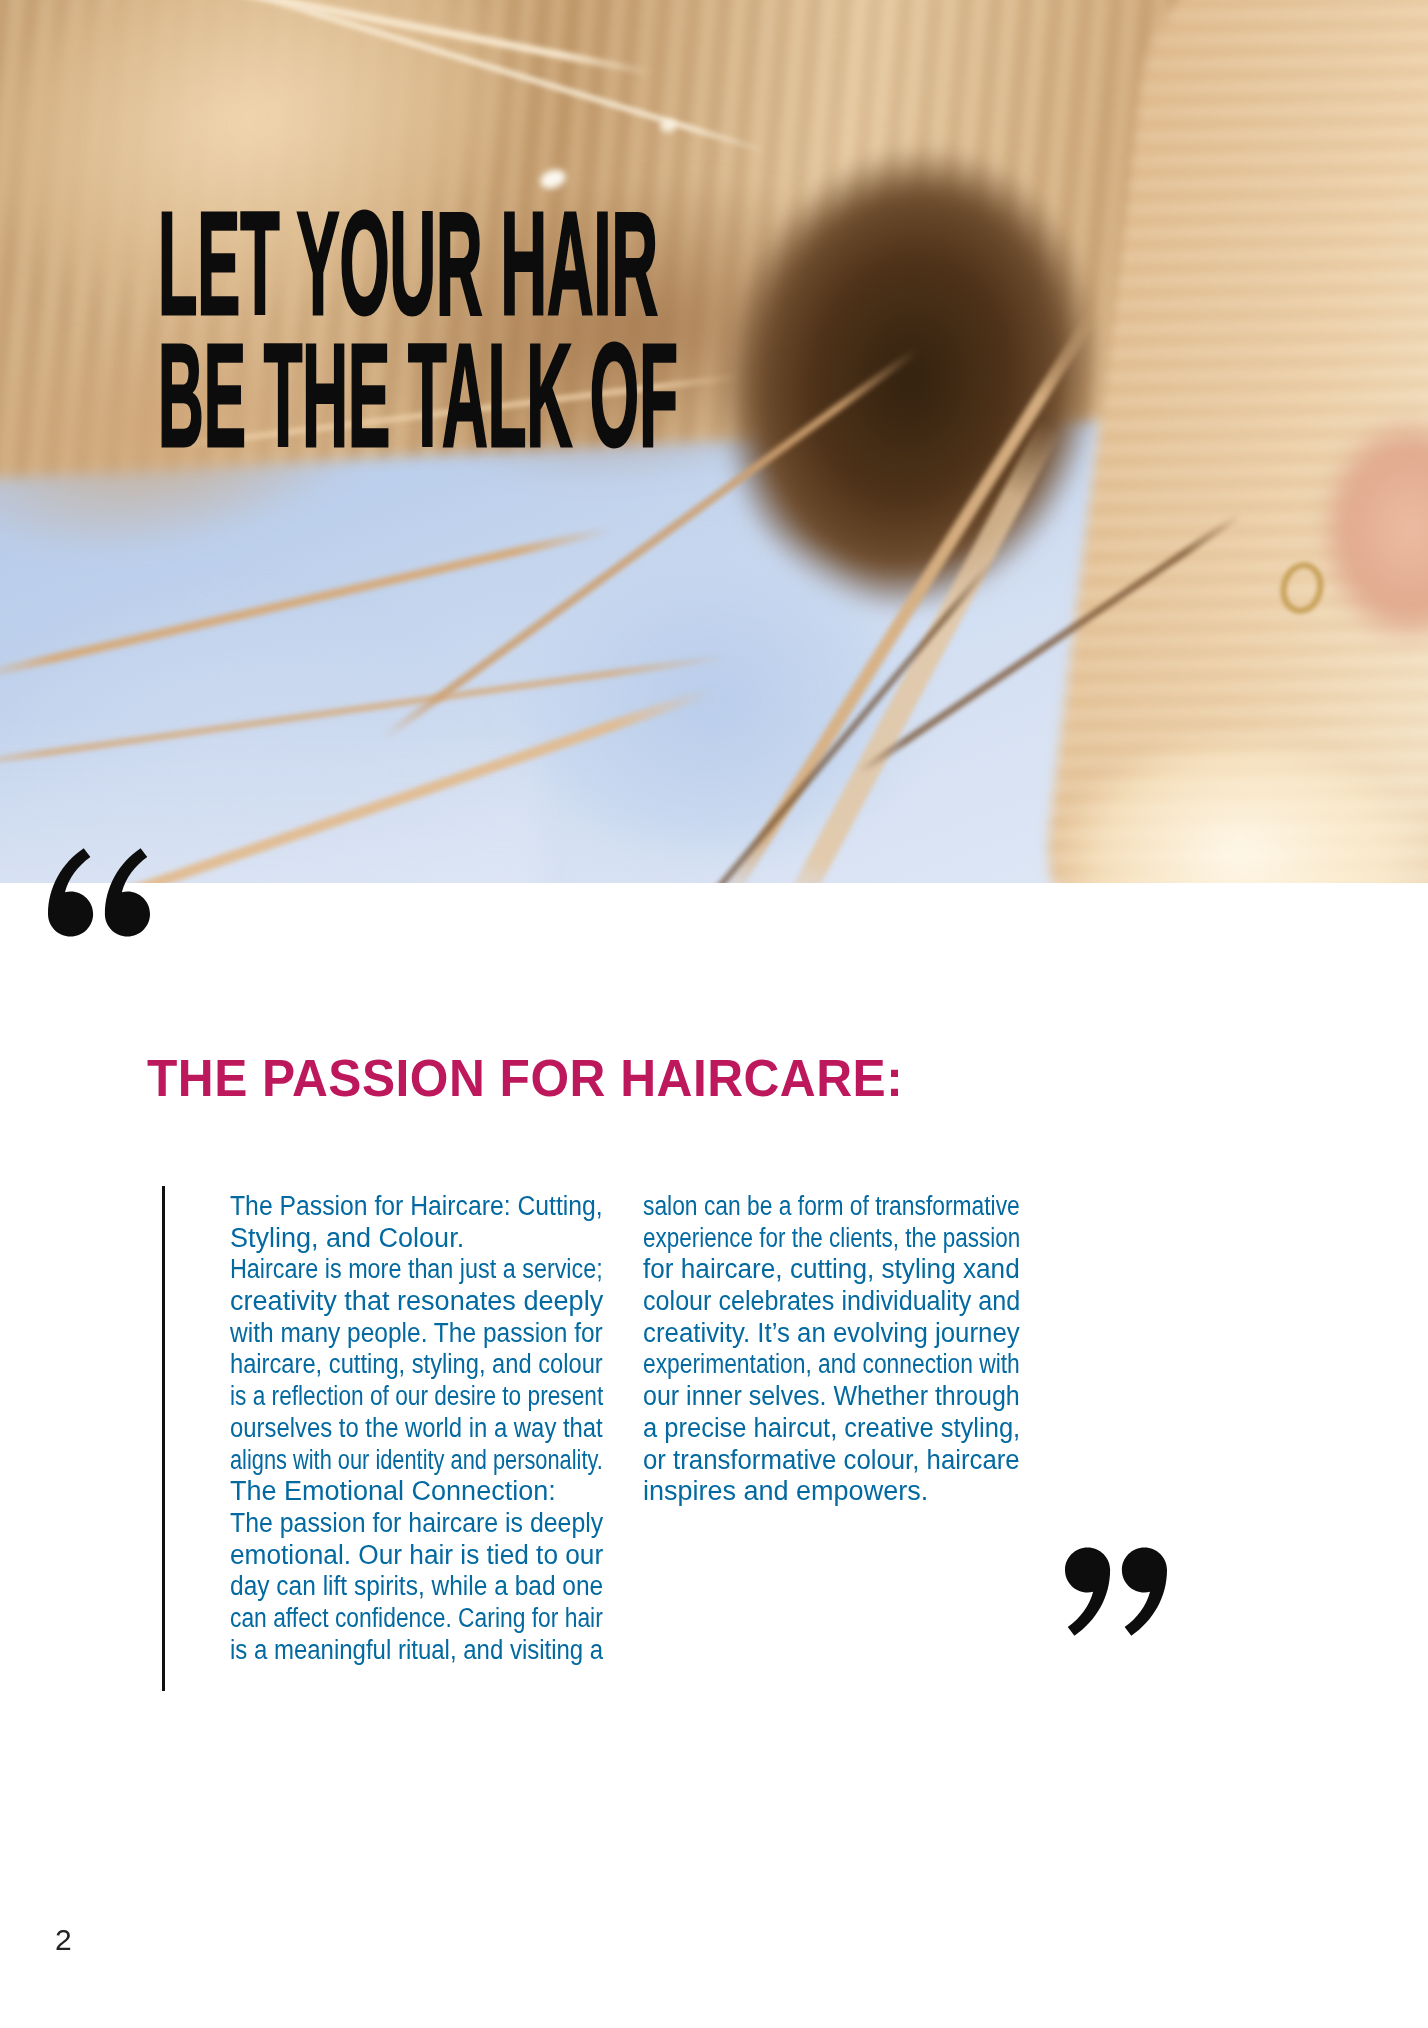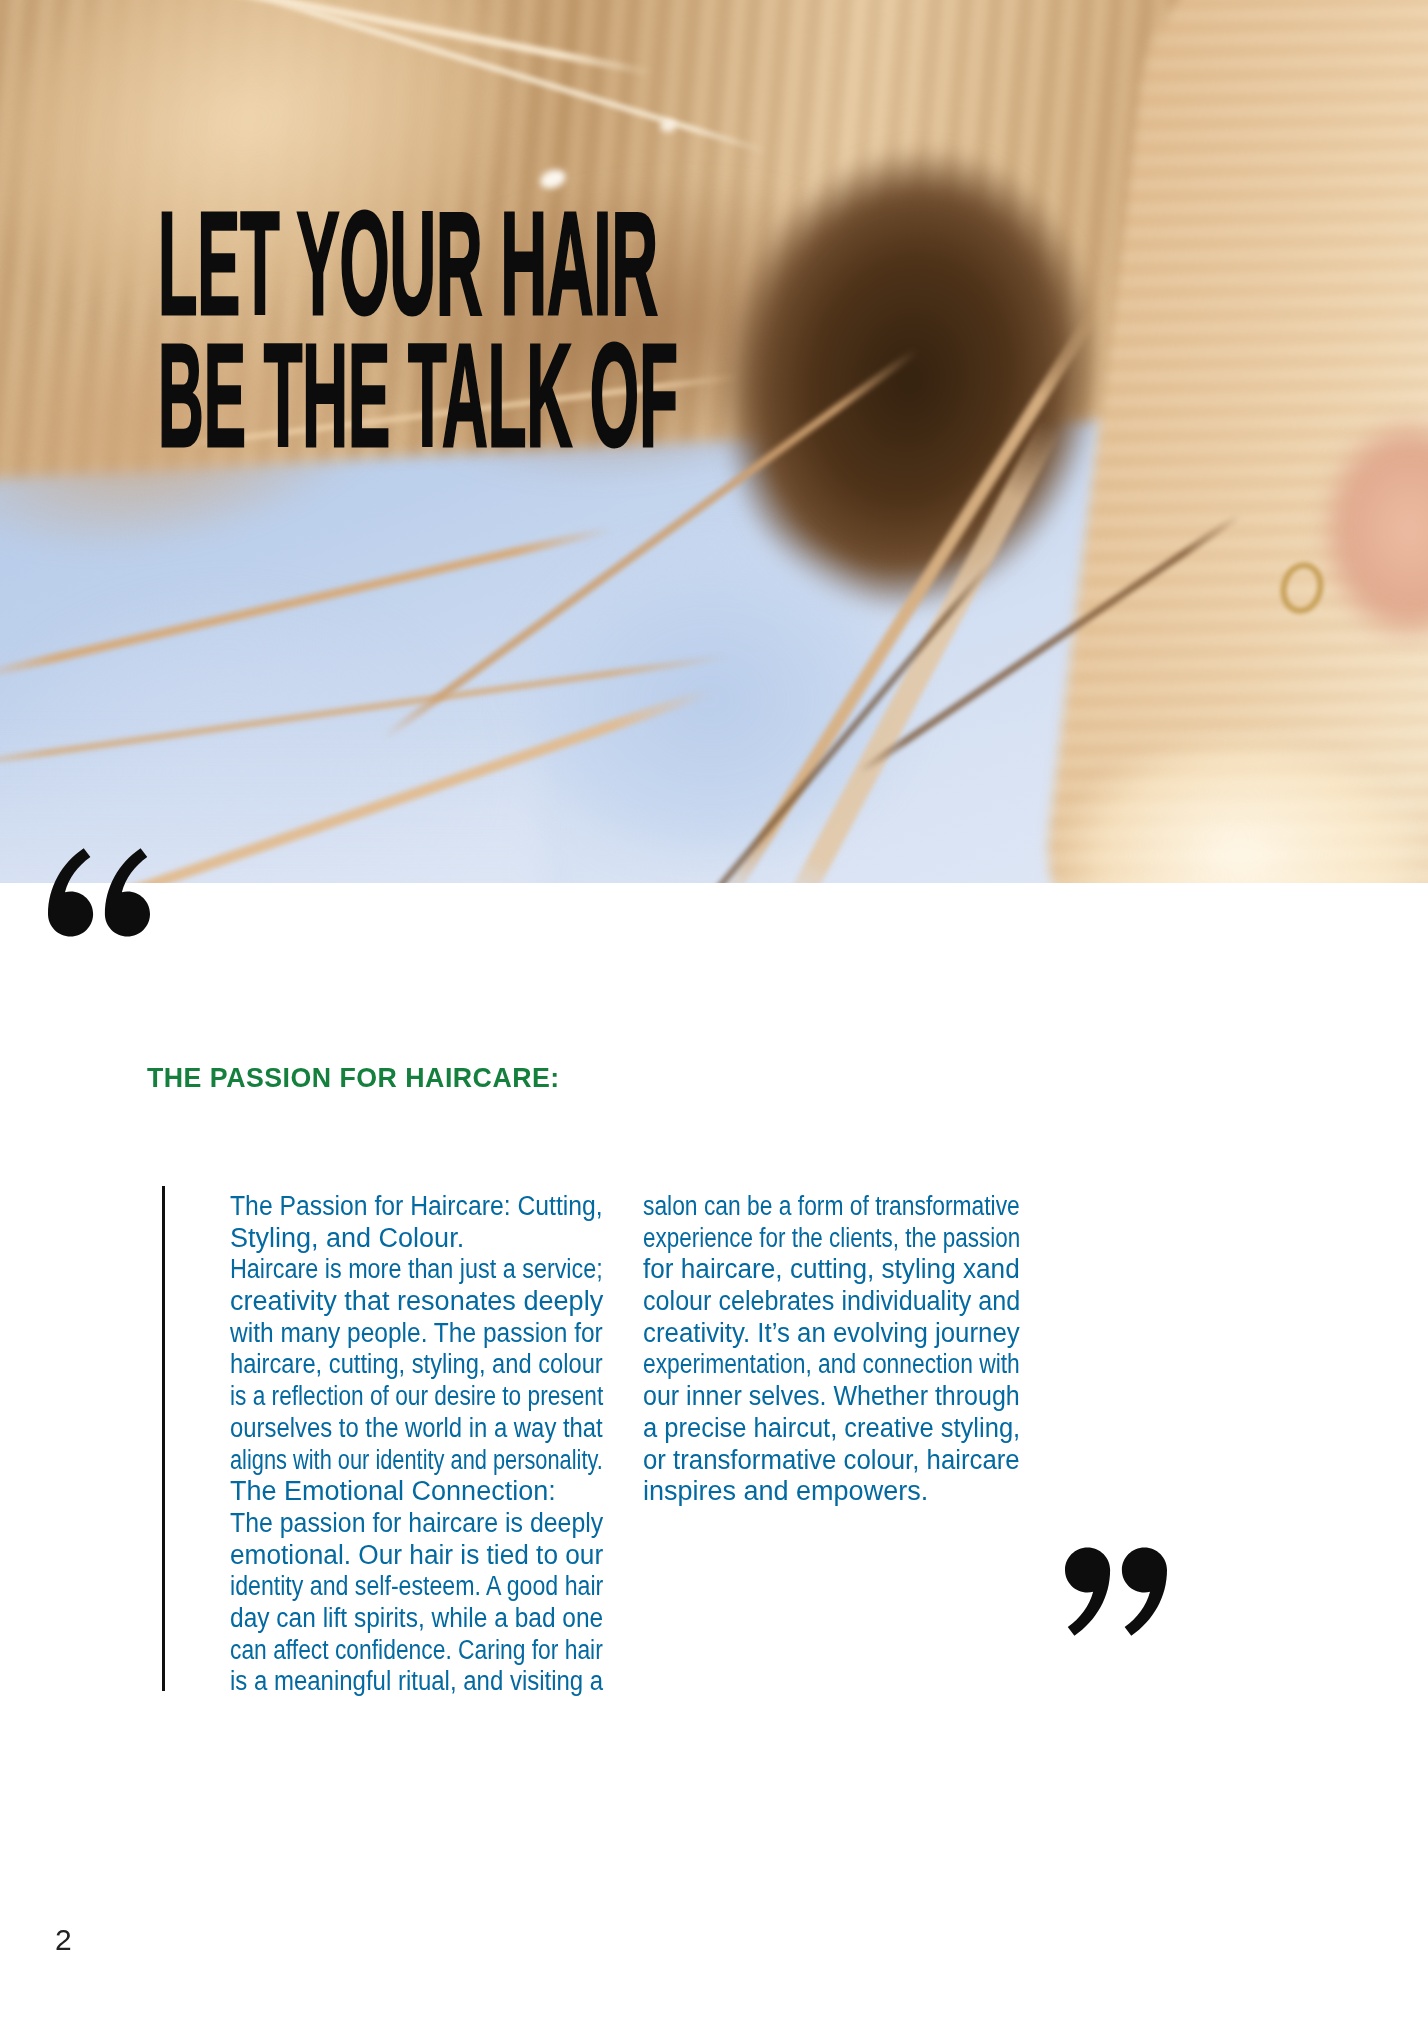--- a/index.html
+++ b/index.html
@@ -74,21 +74,21 @@
   .hlbox{height:132px;line-height:132px;}
   .headline .fitline{font-weight:700;font-size:146px;-webkit-text-stroke:3px currentColor;}
 
   
   .q-open{position:absolute;left:48px;top:843px;width:102px;height:97px;}
   .q-close{position:absolute;left:1065px;top:1547px;width:102px;height:91px;}
   .qsvg{width:100%;height:100%;fill:#0d0d0d;}
 
   
   .headwrap{position:absolute;left:147px;top:1056px;width:556px;height:44px;line-height:44px;
-            font-weight:700;font-size:28px;letter-spacing:.5px;color:#15803d;}
+            font-weight:700;font-size:52px;letter-spacing:.5px;color:#be185d;}
   .vrule{position:absolute;left:162px;top:1186px;width:3px;height:505px;background:#101010;}
   .col{position:absolute;top:1191px;font-size:27px;color:#0369a1;}
   .col0{left:230px;width:373px;}
   .col1{left:643px;width:377px;}
   .lnbox{height:31.7px;line-height:31.7px;}
 
   .pagenum{position:absolute;left:55px;top:1922px;font-size:30px;line-height:36px;color:#222222;}
 </style>
 </head>
 <body>
@@ -149,21 +149,20 @@
       <div class="lnbox fitbox"><span class="fitline" style="transform: scaleX(0.865429);">Haircare is more than just a service;</span></div>
       <div class="lnbox fitbox"><span class="fitline" style="transform: scaleX(1.00269);">creativity that resonates deeply</span></div>
       <div class="lnbox fitbox"><span class="fitline" style="transform: scaleX(0.907543);">with many people. The passion for</span></div>
       <div class="lnbox fitbox"><span class="fitline" style="transform: scaleX(0.877647);">haircare, cutting, styling, and colour</span></div>
       <div class="lnbox fitbox"><span class="fitline" style="transform: scaleX(0.84009);">is a reflection of our desire to present</span></div>
       <div class="lnbox fitbox"><span class="fitline" style="transform: scaleX(0.883886);">ourselves to the world in a way that</span></div>
       <div class="lnbox fitbox"><span class="fitline" style="transform: scaleX(0.807359);">aligns with our identity and personality.</span></div>
       <div class="lnbox fitbox free"><span class="fitline">The Emotional Connection:</span></div>
       <div class="lnbox fitbox"><span class="fitline" style="transform: scaleX(0.920988);">The passion for haircare is deeply</span></div>
       <div class="lnbox fitbox"><span class="fitline" style="transform: scaleX(0.971354);">emotional. Our hair is tied to our</span></div>
-      <div class="lnbox fitbox"><span class="fitline" style="transform: scaleX(0.857471);">identity and self-esteem. A good hair</span></div>
       <div class="lnbox fitbox"><span class="fitline" style="transform: scaleX(0.907543);">day can lift spirits, while a bad one</span></div>
       <div class="lnbox fitbox"><span class="fitline" style="transform: scaleX(0.845805);">can affect confidence. Caring for hair</span></div>
       <div class="lnbox fitbox"><span class="fitline" style="transform: scaleX(0.888095);">is a meaningful ritual, and visiting a</span></div>
     </div>
   <div class="col col1">
       <div class="lnbox fitbox"><span class="fitline" style="transform: scaleX(0.845291);">salon can be a form of transformative</span></div>
       <div class="lnbox fitbox"><span class="fitline" style="transform: scaleX(0.83223);">experience for the clients, the passion</span></div>
       <div class="lnbox fitbox"><span class="fitline" style="transform: scaleX(0.969152);">for haircare, cutting, styling xand</span></div>
       <div class="lnbox fitbox"><span class="fitline" style="transform: scaleX(0.930864);">colour celebrates individuality and</span></div>
       <div class="lnbox fitbox"><span class="fitline" style="transform: scaleX(0.956853);">creativity. It’s an evolving journey</span></div>

